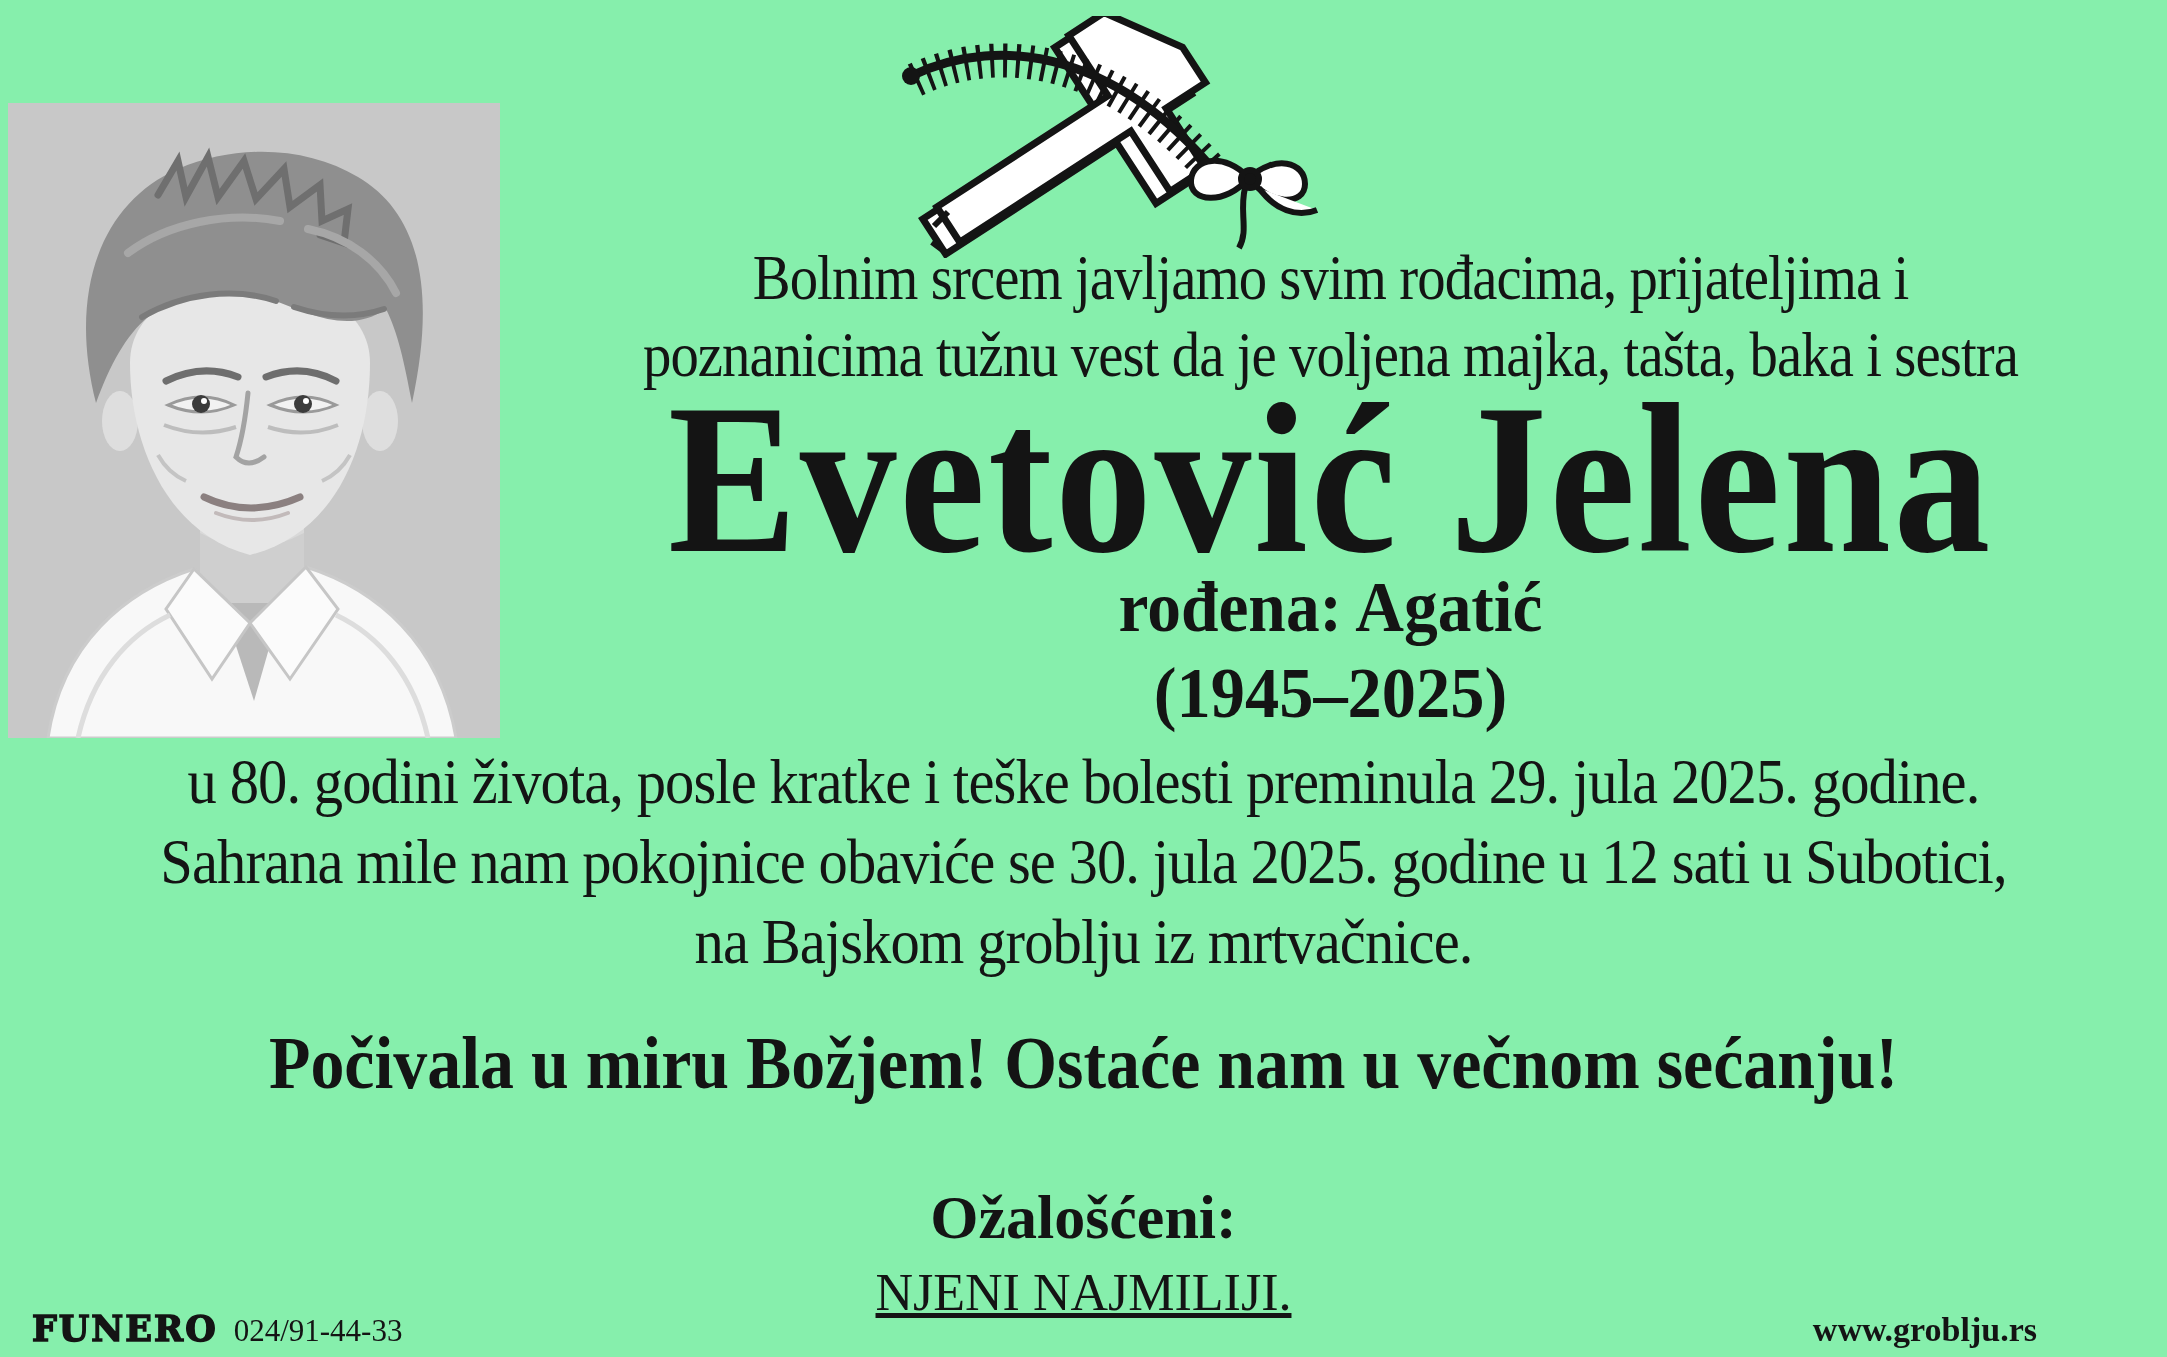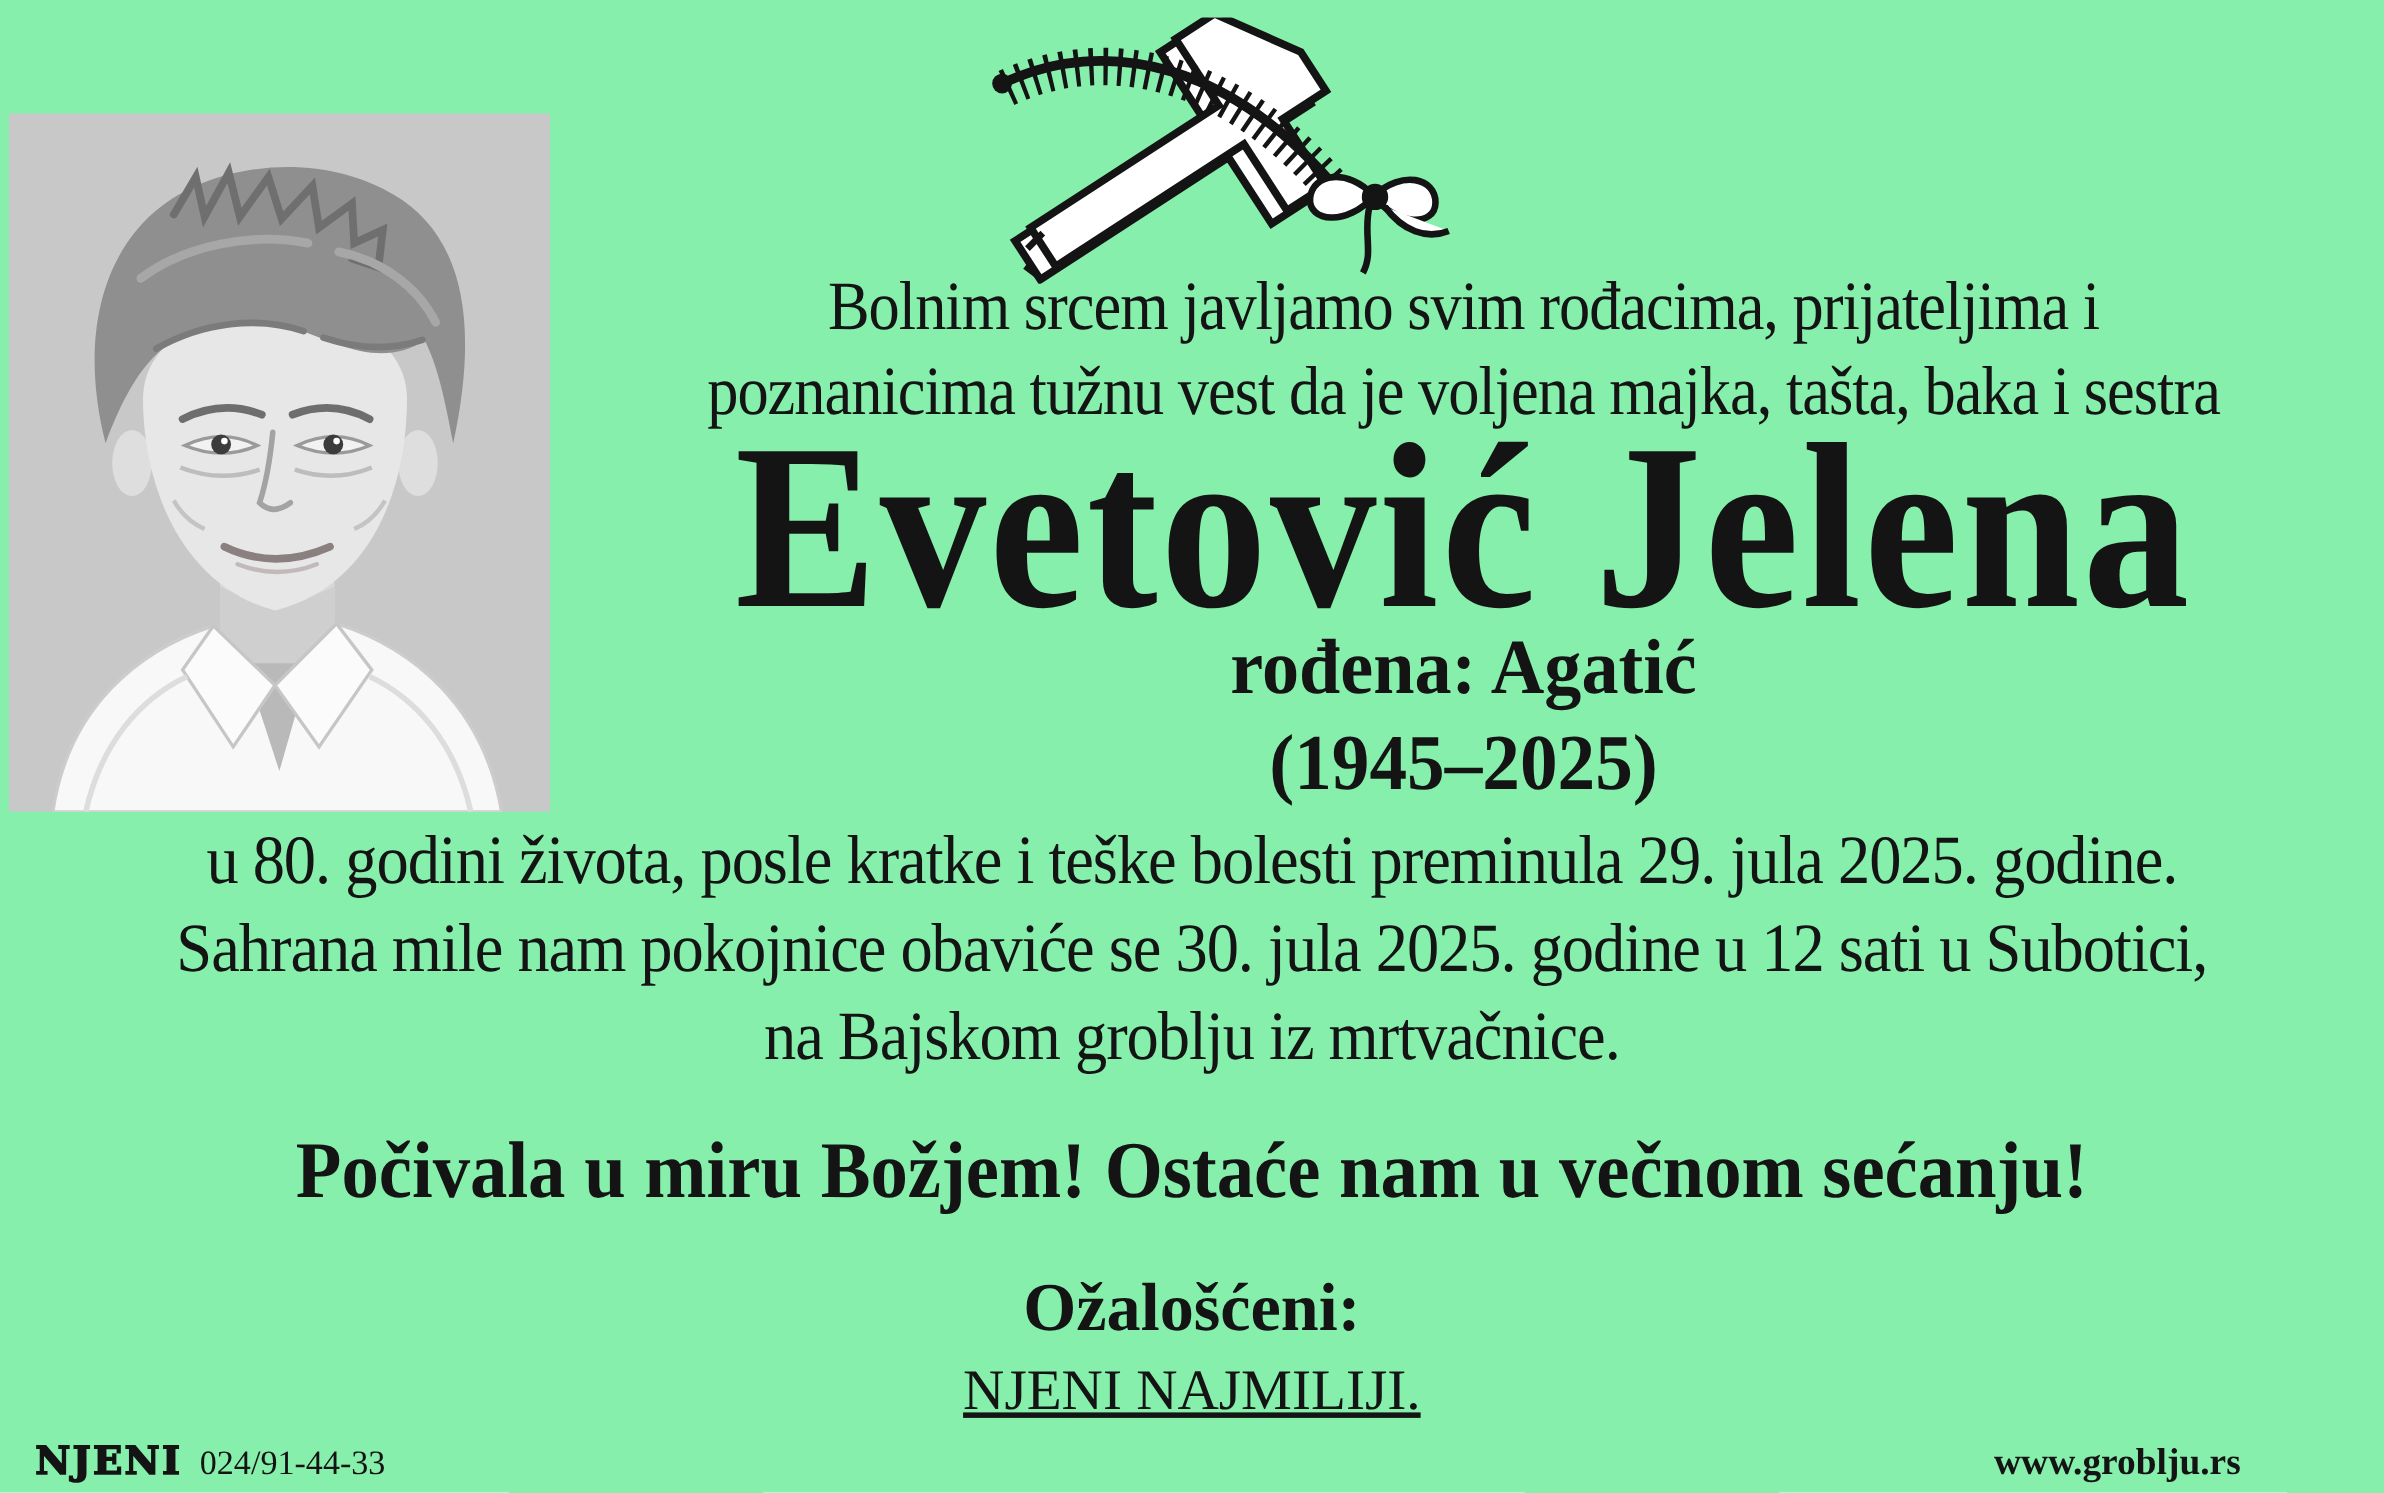--- a/index.html
+++ b/index.html
@@ -22,21 +22,21 @@
   }
   .maiden{font-size:71px;line-height:86px;font-weight:bold;transform:scaleX(.95);}
   .years{font-size:72px;line-height:86px;font-weight:bold;transform:scaleX(.95);}
   
   .body-block{position:absolute;left:0;right:0;top:742px;text-align:center;
     font-size:63px;line-height:80px;letter-spacing:-1px;transform:scaleX(.93);}
   
   .farewell{position:absolute;left:0;right:0;top:1022px;text-align:center;
     font-size:73px;line-height:84px;font-weight:bold;transform:scaleX(.93);}
   
-  .mourners{position:absolute;left:0;right:0;top:1154px;text-align:center;}
+  .mourners{position:absolute;left:0;right:0;top:1182px;text-align:center;}
   .m-label{font-size:62px;line-height:70px;font-weight:bold;}
   .m-names{font-size:52px;line-height:70px;margin-top:6px;text-decoration:underline;}
   
   .footer{position:absolute;left:20px;right:0;bottom:8px;height:44px;}
   .footer-left{position:absolute;left:0;bottom:0;font-size:31px;display:flex;align-items:baseline;}
   .funero-logo{
     font-family:"DejaVu Serif",serif;font-weight:bold;font-size:35px;
     letter-spacing:2px;margin:0 16px 0 12px;-webkit-text-stroke:1.5px #141414;
   }
   .footer-right{position:absolute;right:130px;bottom:0;font-weight:bold;font-size:34px;}
@@ -136,19 +136,19 @@
 
   <div class="farewell">Počivala u miru Božjem! Ostaće nam u večnom sećanju!</div>
 
   <div class="mourners">
     <div class="m-label">Ožalošćeni:</div>
     <div class="m-names">NJENI NAJMILIJI.</div>
   </div>
 
   <div class="footer">
     <div class="footer-left">
-      <span class="funero-logo">NJENI</span>
+      <span class="funero-logo">FUNERO</span>
       <span>024/91-44-33</span>
     </div>
     <div class="footer-right">www.groblju.rs</div>
   </div>
 
 </div>
 
 </body></html>

